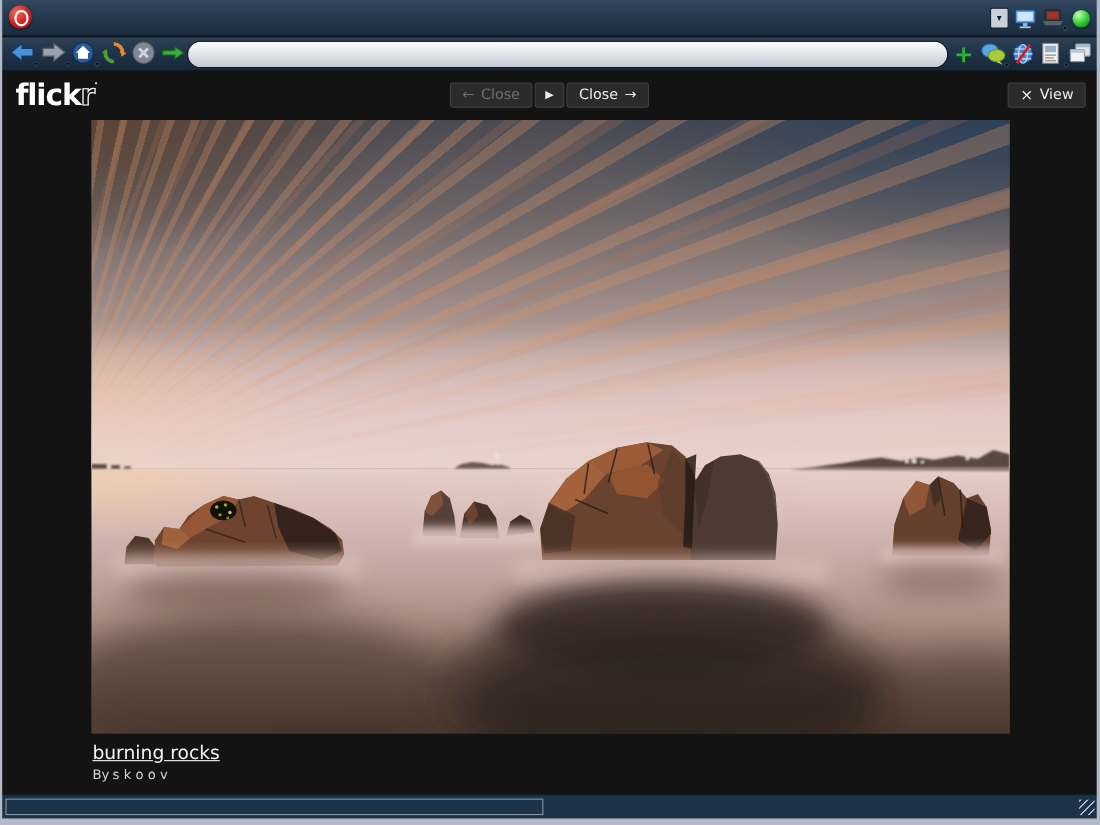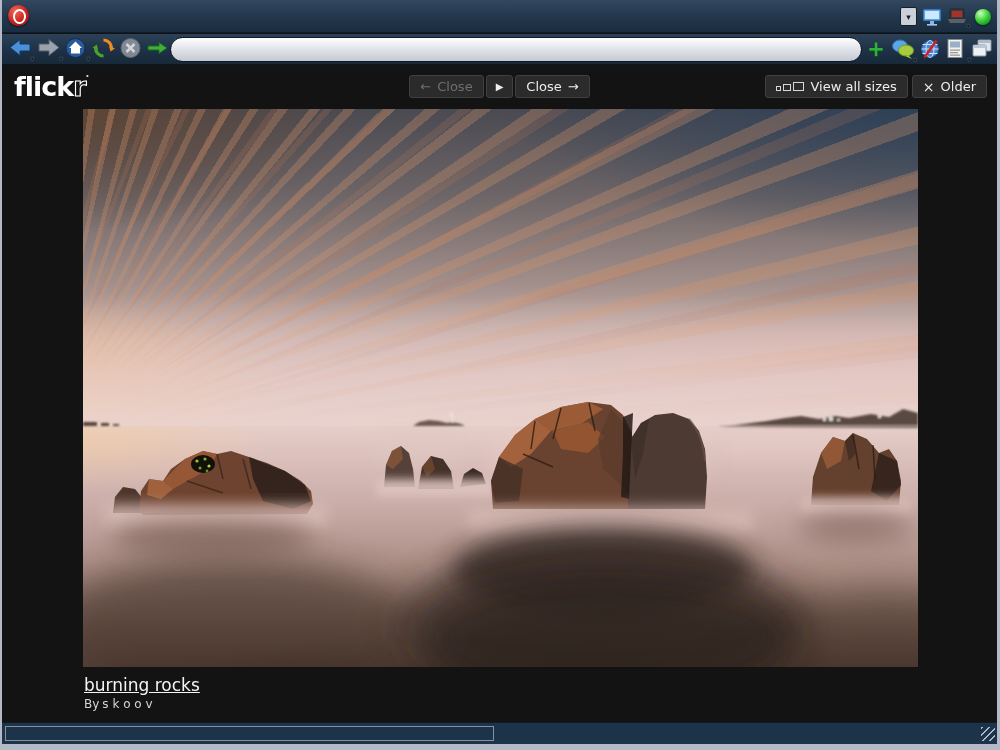--- a/index.html
+++ b/index.html
@@ -219,31 +219,23 @@
     <div class="hdr-btn" id="btn-play">
       <span>▶</span>
     </div>
     <div class="hdr-btn" id="btn-older">
       <span>Close</span>
       <span style="margin-left:6px">→</span>
     </div>
   </div>
 
   <div id="action-group">
-    <div class="hdr-btn" id="btn-sizes">
-      <span class="sizes-icon">
-          <i class="sq1"></i>
-          <i class="sq2"></i>
-          <i class="sq3"></i>
-        </span>
-      <span>View all sizes</span>
-    </div>
     <div class="hdr-btn" id="btn-close">
       <span class="close-x">×</span>
-      <span>Older</span>
+      <span>View</span>
     </div>
   </div>
 
   <div id="photo">
     <div id="sky"></div>
     <div id="water"></div>
     <svg id="rocks" width="835" height="558" viewBox="0 0 835 558">
       <defs>
         <filter id="b1" x="-30%" y="-30%" width="160%" height="160%">
             <feGaussianBlur stdDeviation="1.1"></feGaussianBlur>

